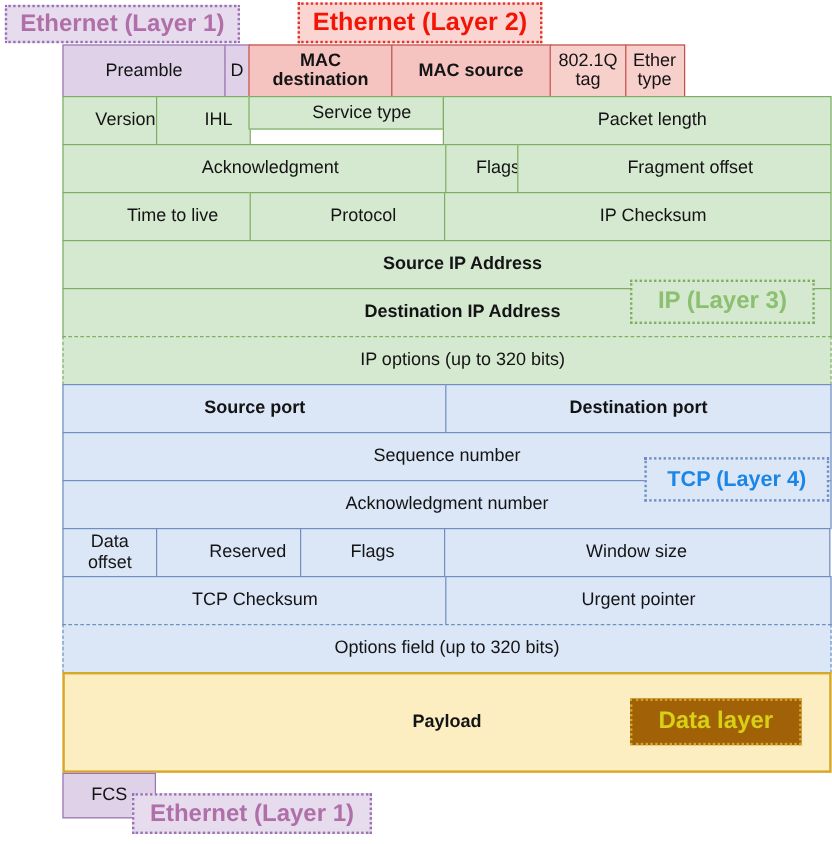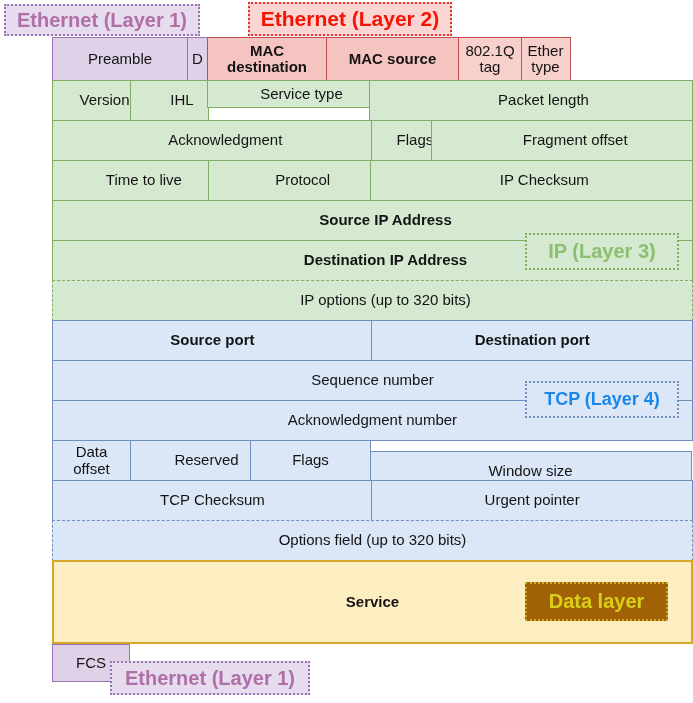--- a/index.html
+++ b/index.html
@@ -130,41 +130,41 @@
   </div>
 
   <div class="row" style="left:52px;top:360px;width:641px;height:41px;">
     <div class="cell tcp" style="width:641px;height:41px;">Sequence number</div>
   </div>
 
   <div class="row" style="left:52px;top:400px;width:641px;height:41px;">
     <div class="cell tcp" style="width:641px;height:41px;">Acknowledgment number</div>
   </div>
 
-  <div class="badge badge-tcp" style="left:525px;top:381px;width:154px;height:37px;text-align:center;">TCP (Layer 4)</div>
+  <div class="badge badge-tcp" style="left:537px;top:381px;width:154px;height:37px;text-align:center;">TCP (Layer 4)</div>
 
   <div class="row" style="left:52px;top:440px;width:641px;height:41px;">
     <div class="cell tcp" style="width:79px;height:41px;">Data
 offset</div>
     <div class="cell tcp" style="width:122px;height:41px;margin-left:-1.5px;padding-left:32px;">Reserved</div>
     <div class="cell tcp" style="width:121px;height:41px;margin-left:-1.5px;">Flags</div>
-    <div class="cell tcp" style="width:322px;height:41px;margin-left:-1.5px;margin-top:11px;">Window size</div>
+    <div class="cell tcp" style="width:322px;height:41px;margin-left:-1.5px;">Window size</div>
   </div>
 
   <div class="row" style="left:52px;top:480px;width:641px;height:41px;">
     <div class="cell tcp" style="width:321px;height:41px;">TCP Checksum</div>
     <div class="cell tcp" style="width:322px;height:41px;margin-left:-1.5px;">Urgent pointer</div>
   </div>
 
   <div class="row" style="left:52px;top:520px;width:641px;height:41px;">
     <div class="cell tcp dash" style="width:641px;height:41px;">Options field (up to 320 bits)</div>
   </div>
 
   <div class="row" style="left:52px;top:560px;width:641px;height:84px;">
-    <div class="cell data bold" style="width:641px;height:84px;">Service</div>
+    <div class="cell data bold" style="width:641px;height:84px;">Payload</div>
   </div>
 
   <div class="badge badge-data" style="left:525px;top:582px;width:143px;height:39px;">Data layer</div>
 
   <div class="row" style="left:52px;top:644px;width:78px;height:38px;">
     <div class="cell eth1" style="width:78px;height:38px;">FCS</div>
   </div>
 
   <div class="badge badge-eth1" style="left:110px;top:661px;width:200px;height:34px;">Ethernet (Layer 1)</div>
 

